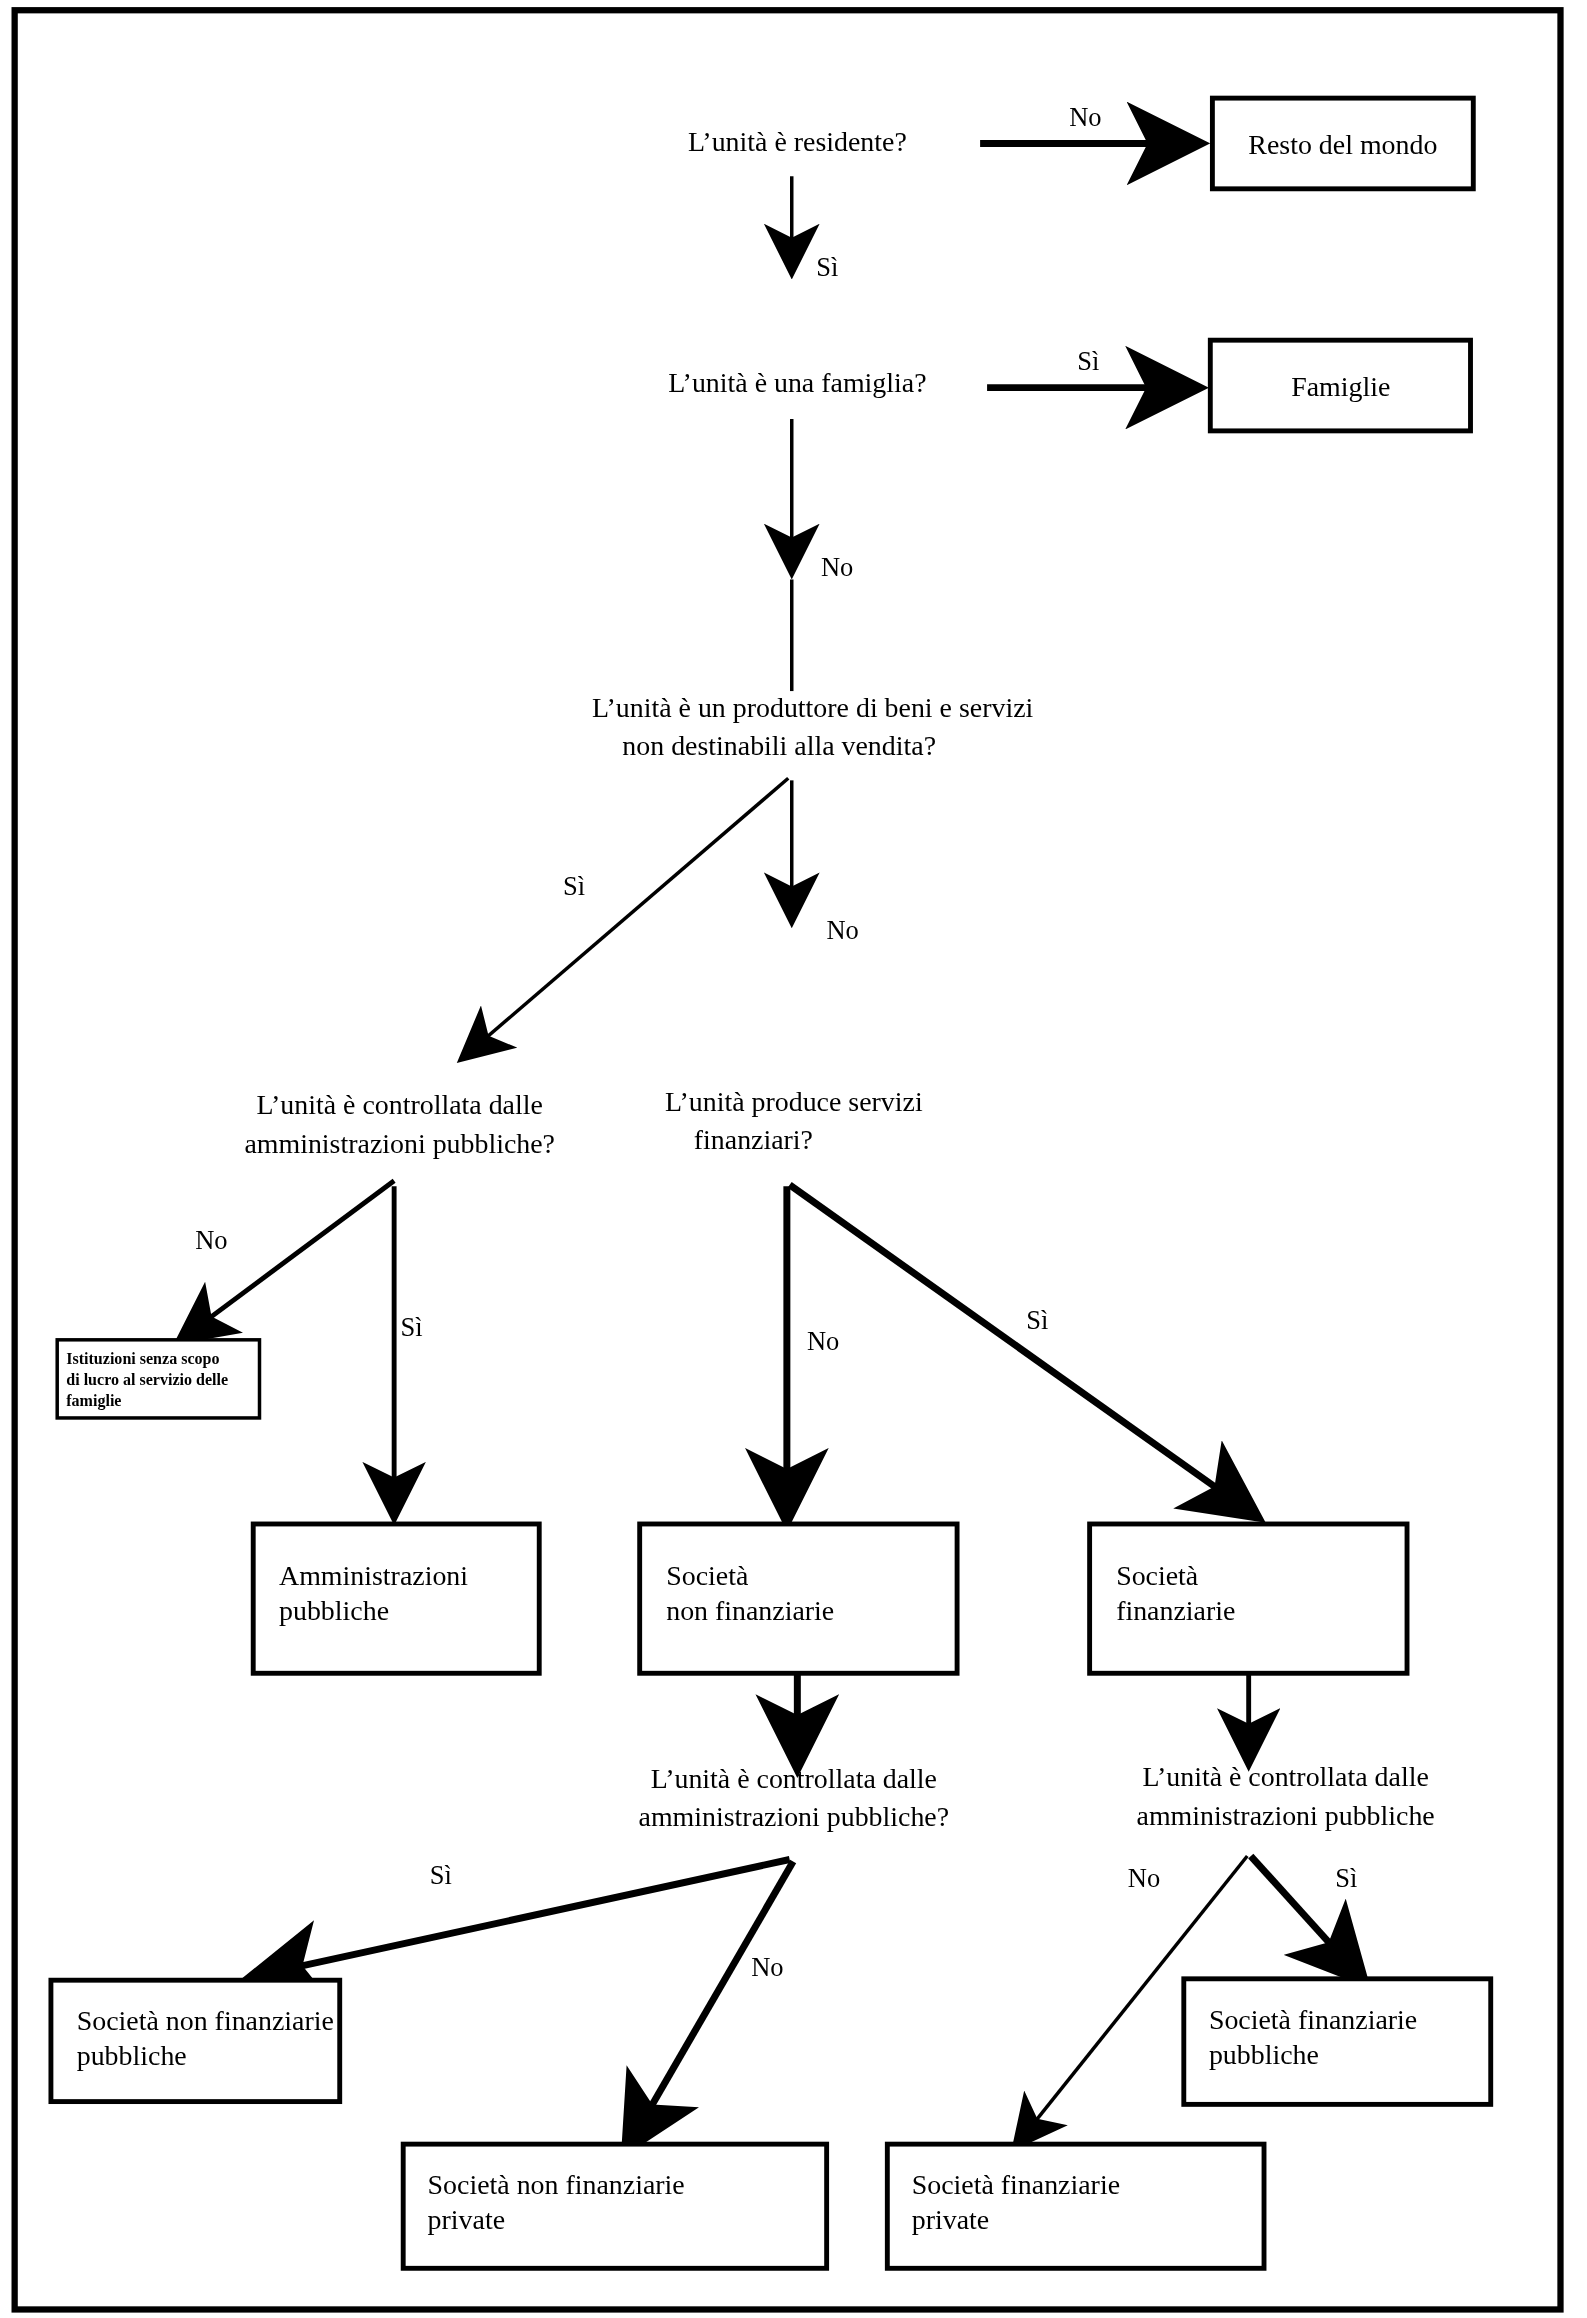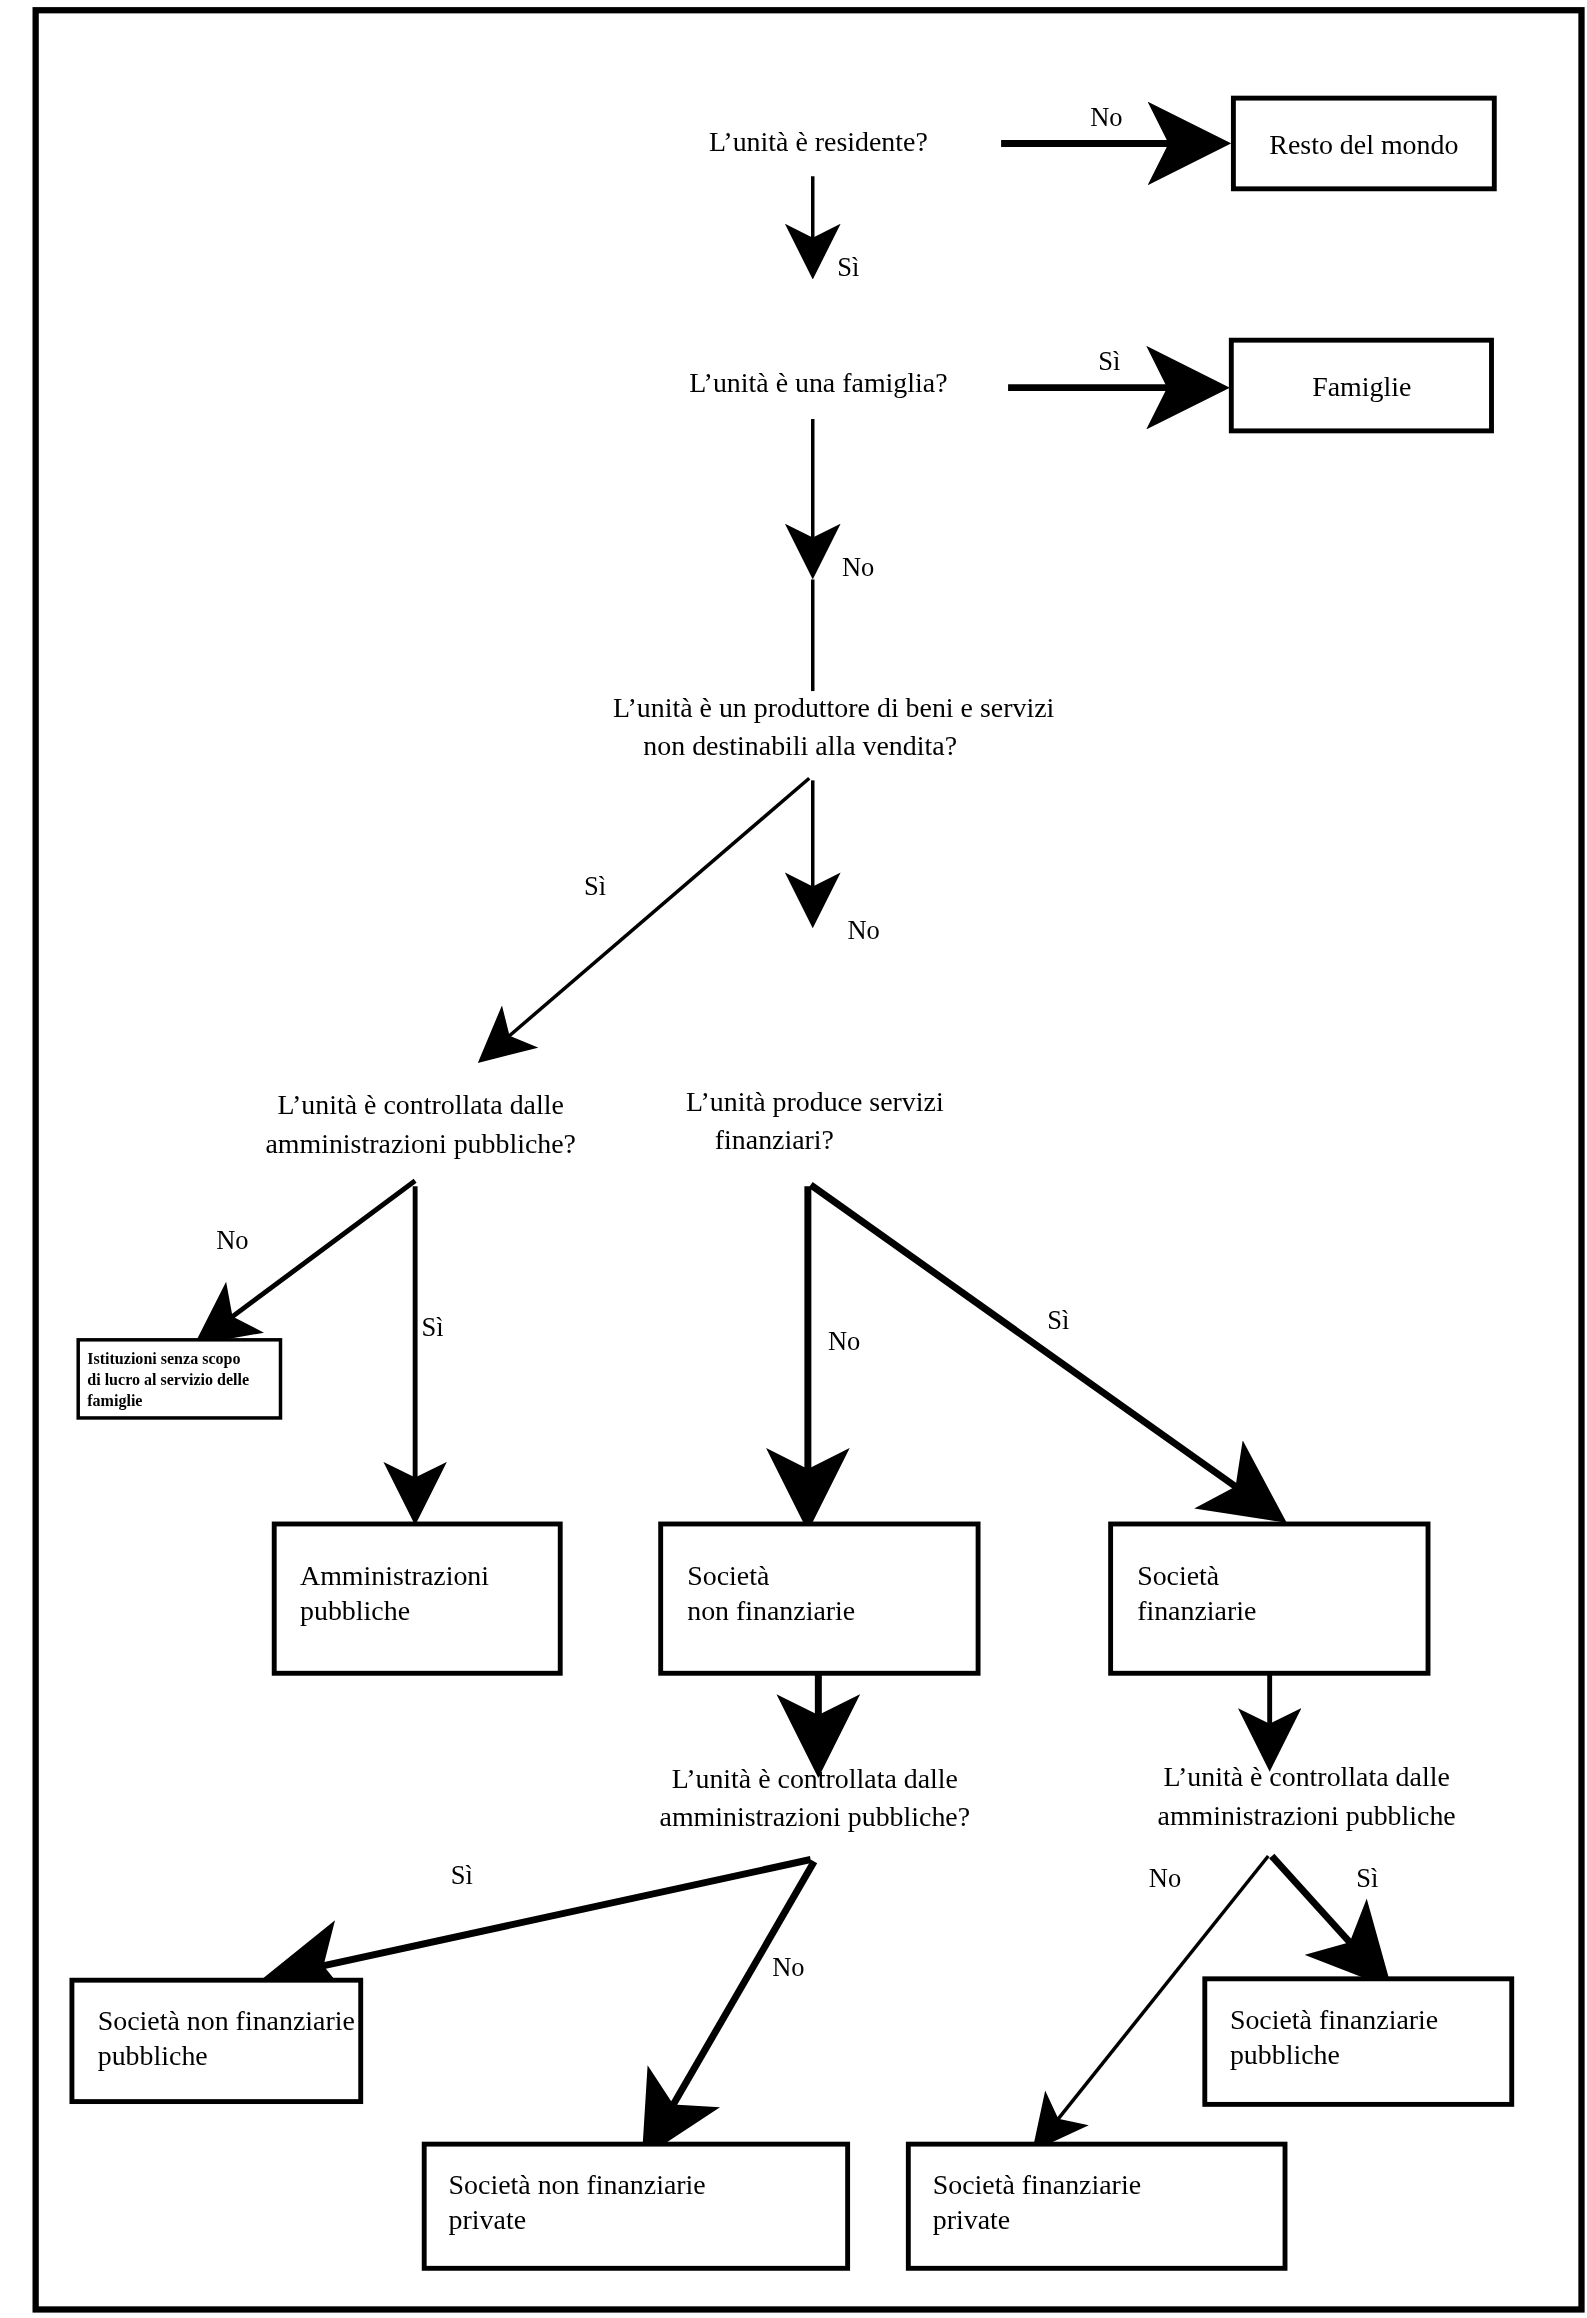--- a/index.html
+++ b/index.html
@@ -11,21 +11,20 @@
     width: 1587px;
     height: 2319px;
     font-family: "Liberation Serif", "DejaVu Serif", serif;
     color: #000000;
     overflow: hidden;
   }
   #chart-root {
     position: relative;
     width: 1473px;
     height: 2319px;
-    margin-left: 21px;
   }
   svg.flow {
     position: absolute;
     top: 0;
     left: 0;
     width: 1587px;
     height: 2319px;
   }
   .frame-rect {
     fill: none;

